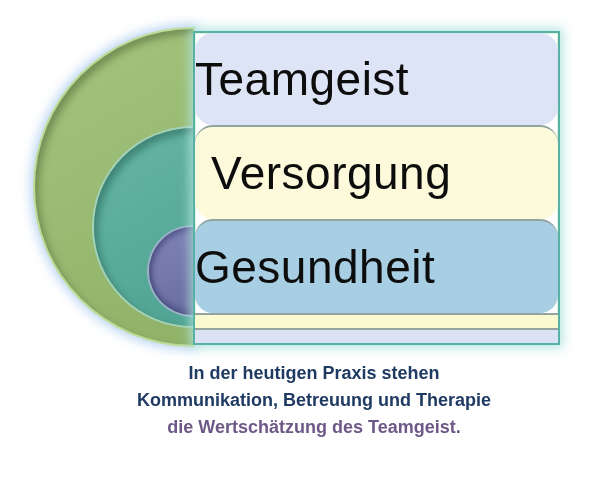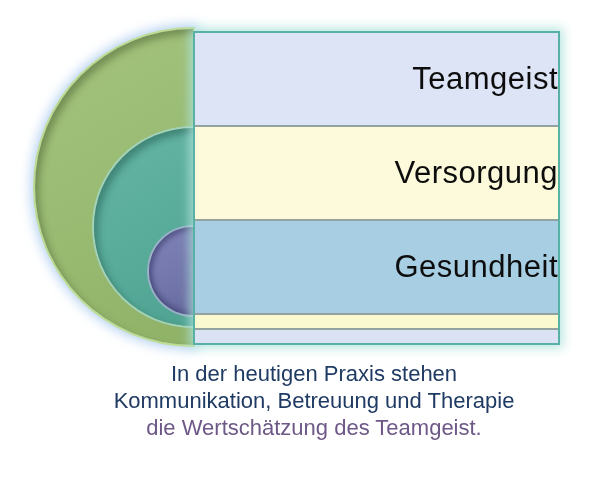--- a/index.html
+++ b/index.html
@@ -40,35 +40,35 @@
   
   .stack {
     position:absolute; left:193px; top:31px; width:367px; height:314px;
     box-sizing:border-box;
     border:2px solid #57b1a4;
     box-shadow:0 0 10px 3px rgba(175,228,222,0.9), inset 0 0 0 1px #d9f2de;
     display:flex; flex-direction:column;
     background:#ffffff;
   }
   .band {
-    flex:1 1 auto; display:flex; align-items:center; justify-content:flex-end;
-    color:#0d0d0d; font-size:31px; letter-spacing:0.5px;
+    flex:1 1 auto; display:flex; align-items:center; justify-content:flex-start;
+    color:#0d0d0d; font-size:46px; letter-spacing:0.5px;border-radius:18px;
   }
   .band + .band, .strip { border-top:2px solid #93a4a0; }
   .band-teamgeist  { background:#dde4f6; }
   .band-versorgung { background:#fcfadb;padding-left:16px; }
   .band-gesundheit { background:#a7cee2; }
   .strip { flex:0 0 13px; }
   .strip-yellow   { background:#fbf9d0; }
   .strip-lavender { background:#dbe2f4; }
 
   
   .caption {
     position:absolute; left:34px; top:360px; width:560px;
-    text-align:center; font-size:22px; font-weight:normal; line-height:27px;
+    text-align:center; font-size:18px; font-weight:bold; line-height:27px;
   }
   .cap-dark   { color:#1f3a63; }
   .cap-accent { color:#6d5887; }
 </style>
 </head>
 <body>
 
 <div class="stage">
 
   <div class="ring ring-outer"></div>

